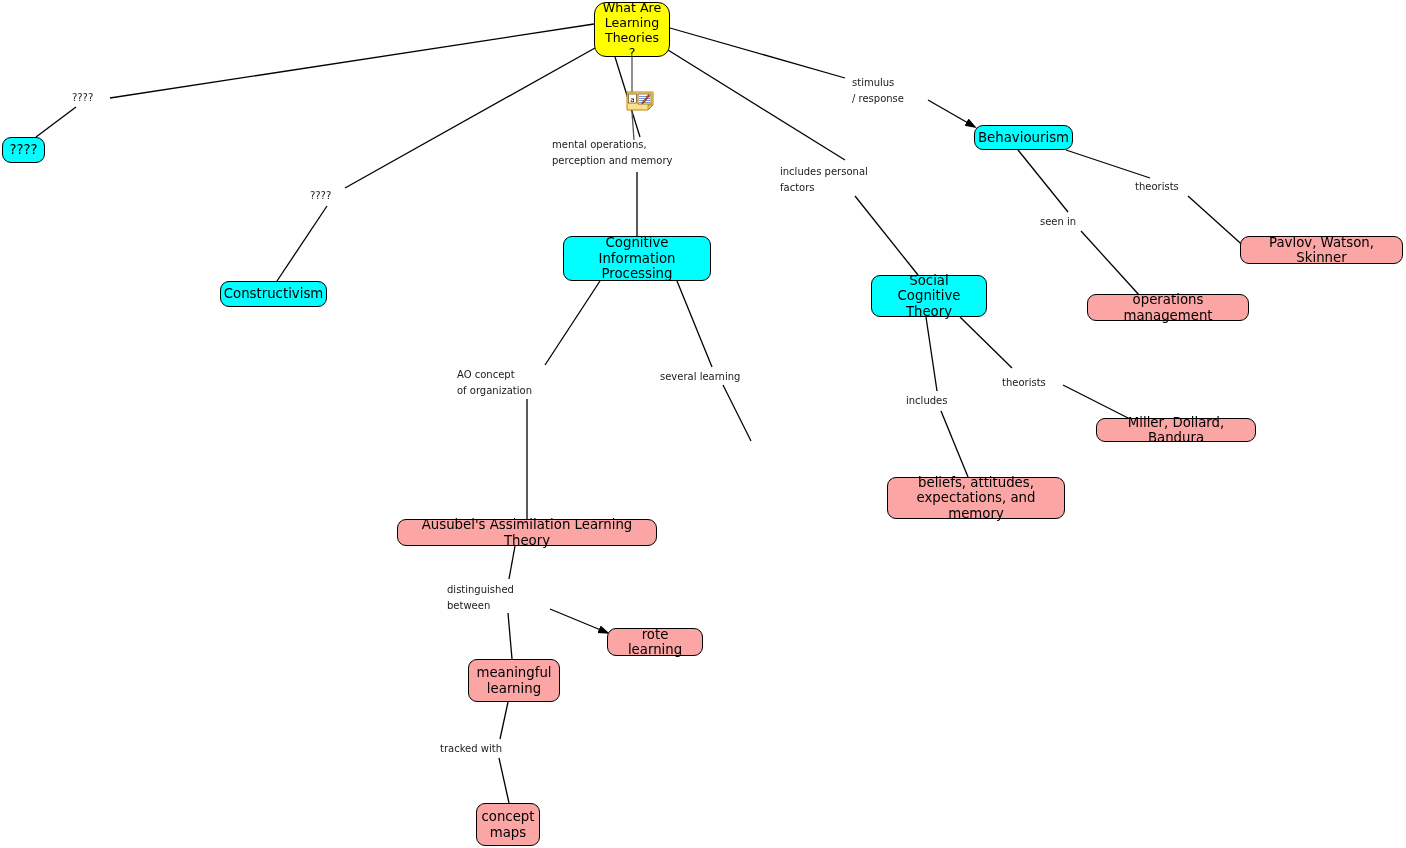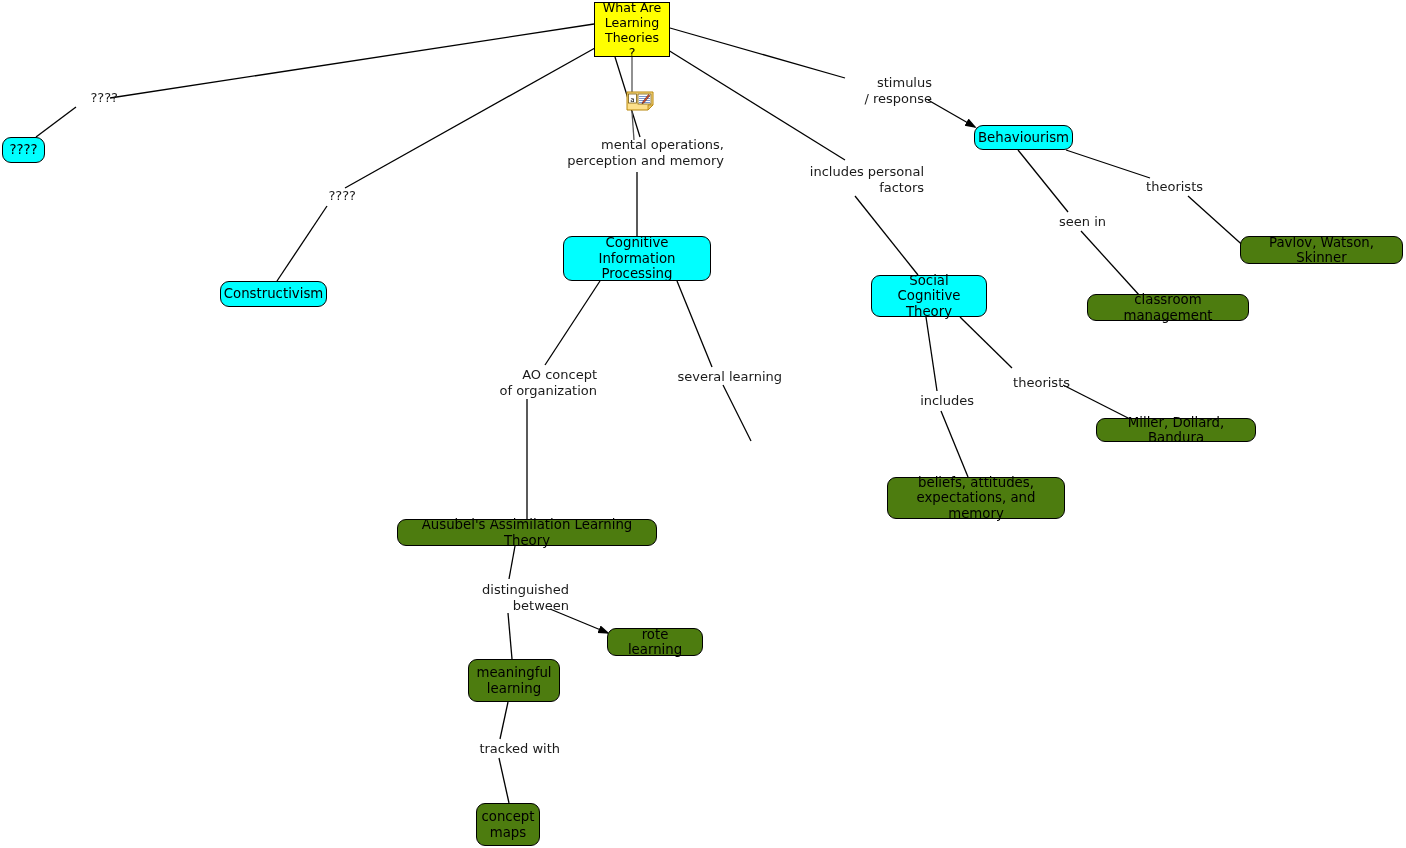--- a/index.html
+++ b/index.html
@@ -37,36 +37,36 @@
     text-align: center;
     color: #000000;
     font-size: 13.3px;
     line-height: 15.5px;
     padding: 2px 7px;
     background: #ffffff;
     white-space: pre-line;
   }
   .node.root {
     background: #ffff00;
-    border-radius: 0;
+    border-radius: 12px;
     font-size: 12.6px;
     line-height: 15px;
   }
   .node.concept {
     background: #00ffff;
   }
   .node.plain {
-    background: #4d7c0f;
+    background: #fca5a5;
   }
   .link-label {
     position: absolute;
-    font-size: 13px;
+    font-size: 10px;
     line-height: 15.5px;
     color: #1a1a1a;
-    text-align: right;
+    text-align: left;
     white-space: pre-line;
     background: transparent;
   }
   .note-icon {
     position: absolute;
     width: 28px;
     height: 20px;
   }
 </style>
 </head>
@@ -136,21 +136,21 @@
   <div class="node concept" style="left:563px; top:236px; width:148px; height:45px;">Cognitive Information
 Processing</div>
 
   <div class="node concept" style="left:974px; top:125px; width:99px; height:25px;">Behaviourism</div>
 
   <div class="node concept" style="left:871px; top:275px; width:116px; height:42px;">Social Cognitive
 Theory</div>
 
   <div class="node plain" style="left:1240px; top:236px; width:163px; height:28px;">Pavlov, Watson, Skinner</div>
 
-  <div class="node plain" style="left:1087px; top:294px; width:162px; height:27px;">classroom management</div>
+  <div class="node plain" style="left:1087px; top:294px; width:162px; height:27px;">operations management</div>
 
   <div class="node plain" style="left:1096px; top:418px; width:160px; height:24px;">Miller, Dollard, Bandura</div>
 
   <div class="node plain" style="left:887px; top:477px; width:178px; height:42px;">beliefs, attitudes,
 expectations, and memory</div>
 
 
   <div class="node plain" style="left:397px; top:519px; width:260px; height:27px;">Ausubel's Assimilation Learning Theory</div>
 
   <div class="node plain" style="left:607px; top:628px; width:96px; height:28px;">rote learning</div>

